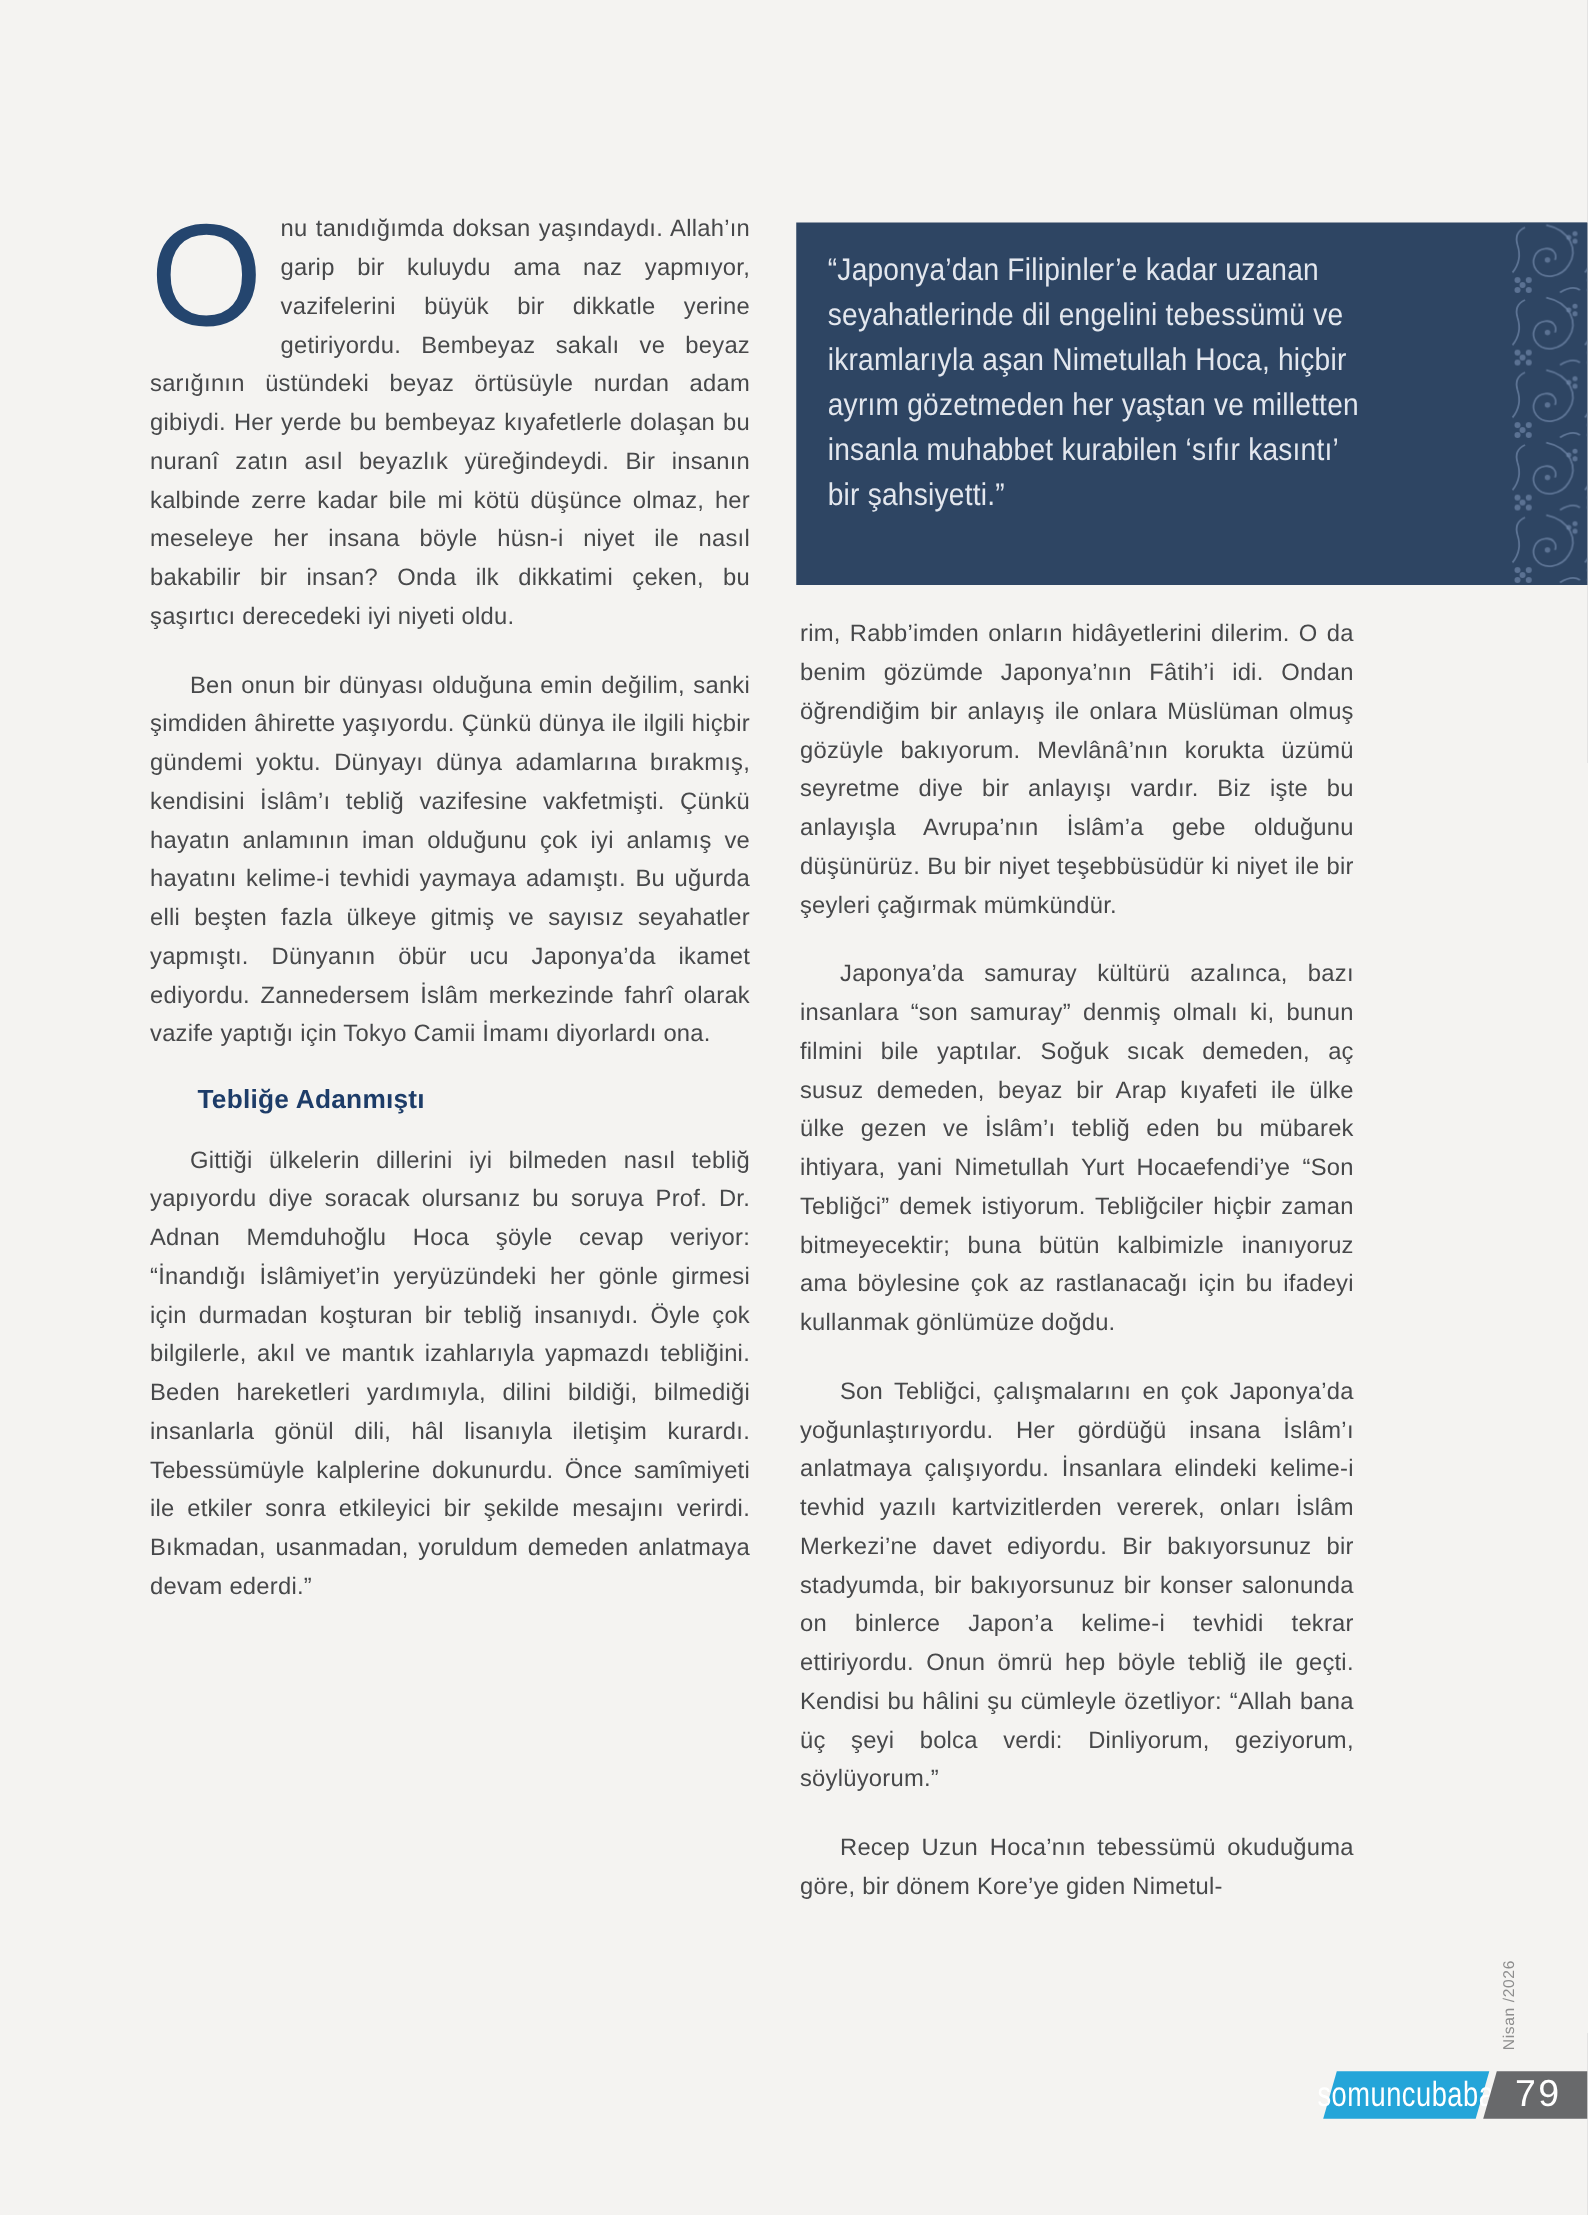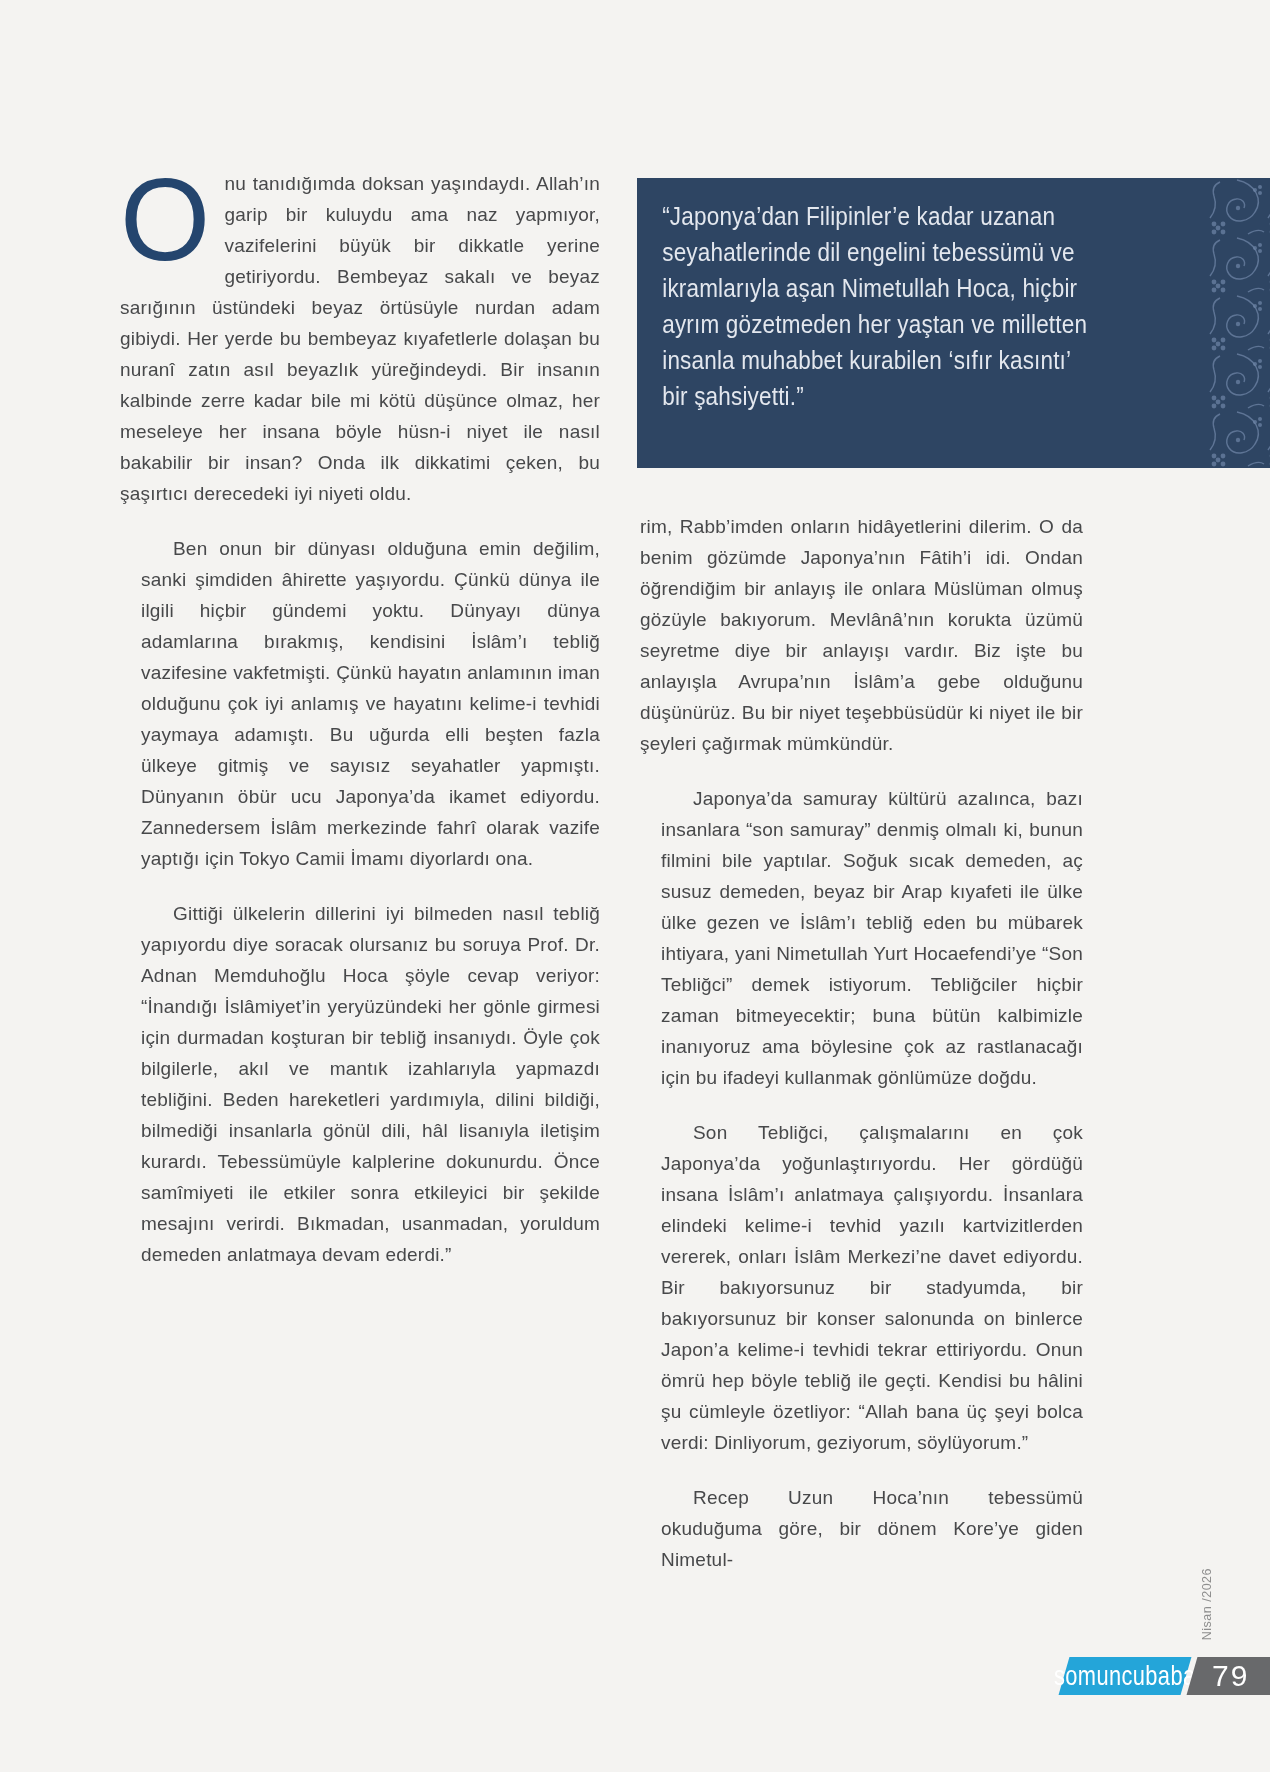--- a/index.html
+++ b/index.html
@@ -16,23 +16,23 @@
   .col{
     position:absolute;
     color:#47484a;
     font-size:19px;
     line-height:31px;
     font-weight:300;
     letter-spacing:.2px;
     text-align:justify;
   }
   .col-left{left:120px;top:168px;width:480px;}
-  .col-right{left:640px;top:511px;width:443px;}
+  .col-right{left:640px;top:492px;width:443px;}
   .col p{margin:0 0 24px 0;}
-  .col p.indent{text-indent:32px;margin-left:21px;}
+  .col p.indent{text-indent:32px;}
   .dropcap{
     float:left;
     font-size:116px;
     line-height:88px;
     height:88px;
     margin:8px 14px 0 0;
     color:#24456e;
     font-weight:400;
   }
   h2.subhead{
@@ -114,20 +114,21 @@
   }
 </style>
 </head>
 <body>
 
 <div class="page">
 
   <div class="col col-left">
     <p><span class="dropcap">O</span><span>nu tanıdığımda doksan yaşındaydı. Allah’ın garip bir kuluydu ama naz yapmıyor, vazifelerini büyük bir dikkatle yerine getiriyordu. Bembeyaz sakalı ve beyaz sarığının üstündeki beyaz örtüsüyle nurdan adam gibiydi. Her yerde bu bembeyaz kıyafetlerle dolaşan bu nuranî zatın asıl beyazlık yüreğindeydi. Bir insanın kalbinde zerre kadar bile mi kötü düşünce olmaz, her meseleye her insana böyle hüsn-i niyet ile nasıl bakabilir bir insan? Onda ilk dikkatimi çeken, bu şaşırtıcı derecedeki iyi niyeti oldu.</span></p>
     <p class="indent">Ben onun bir dünyası olduğuna emin değilim, sanki şimdiden âhirette yaşıyordu. Çünkü dünya ile ilgili hiçbir gündemi yoktu. Dünyayı dünya adamlarına bırakmış, kendisini İslâm’ı tebliğ vazifesine vakfetmişti. Çünkü hayatın anlamının iman olduğunu çok iyi anlamış ve hayatını kelime-i tevhidi yaymaya adamıştı. Bu uğurda elli beşten fazla ülkeye gitmiş ve sayısız seyahatler yapmıştı. Dünyanın öbür ucu Japonya’da ikamet ediyordu. Zannedersem İslâm merkezinde fahrî olarak vazife yaptığı için Tokyo Camii İmamı diyorlardı ona.</p>
+    <h2 class="subhead">Tebliğe Adanmıştı</h2>
     <p class="indent">Gittiği ülkelerin dillerini iyi bilmeden nasıl tebliğ yapıyordu diye soracak olursanız bu soruya Prof. Dr. Adnan Memduhoğlu Hoca şöyle cevap veriyor: “İnandığı İslâmiyet’in yeryüzündeki her gönle girmesi için durmadan koşturan bir tebliğ insanıydı. Öyle çok bilgilerle, akıl ve mantık izahlarıyla yapmazdı tebliğini. Beden hareketleri yardımıyla, dilini bildiği, bilmediği insanlarla gönül dili, hâl lisanıyla iletişim kurardı. Tebessümüyle kalplerine dokunurdu. Önce samîmiyeti ile etkiler sonra etkileyici bir şekilde mesajını verirdi. Bıkmadan, usanmadan, yoruldum demeden anlatmaya devam ederdi.”</p>
   </div>
 
   <div class="quote-box">
     <div class="quote-text">“Japonya’dan Filipinler’e kadar uzanan
 seyahatlerinde dil engelini tebessümü ve
 ikramlarıyla aşan Nimetullah Hoca, hiçbir
 ayrım gözetmeden her yaştan ve milletten
 insanla muhabbet kurabilen ‘sıfır kasıntı’
 bir şahsiyetti.”</div>

